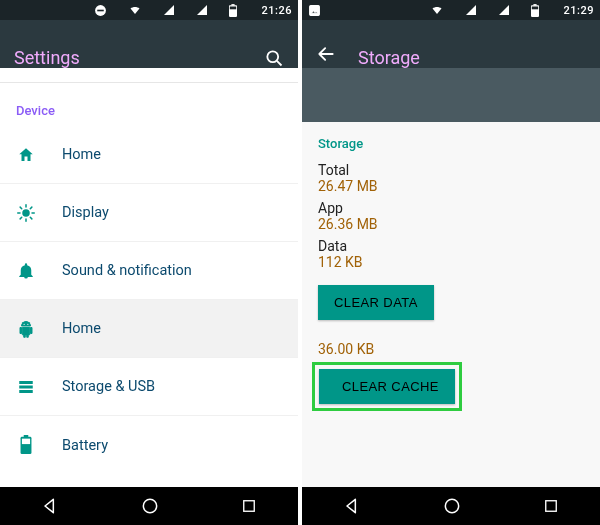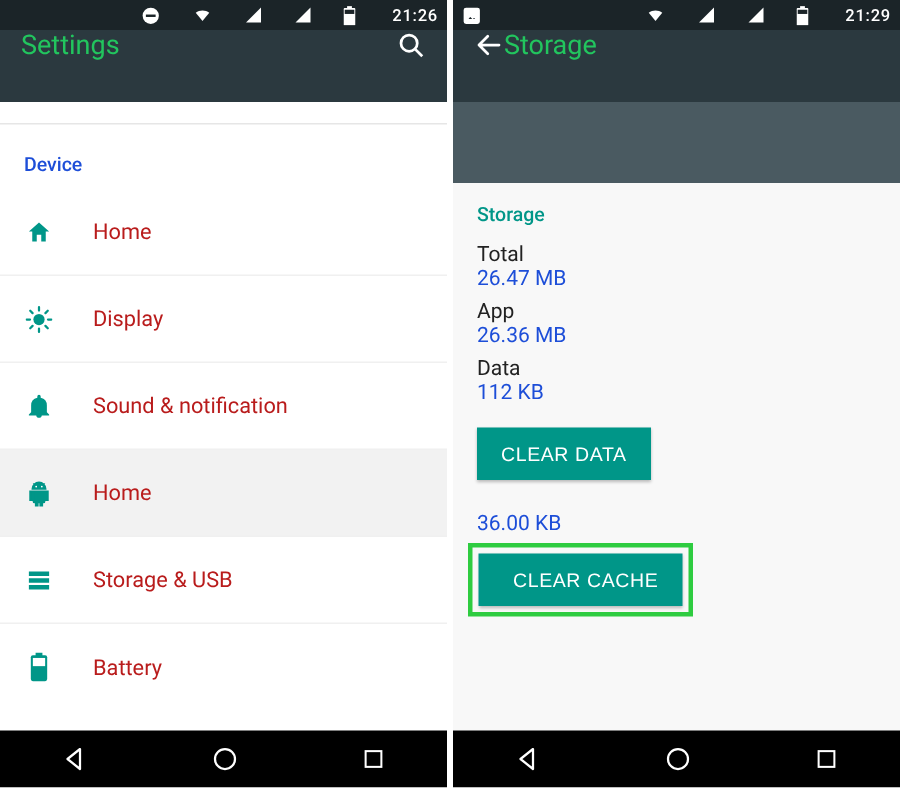--- a/index.html
+++ b/index.html
@@ -37,50 +37,51 @@
   }
   .statusbar .left { display: flex; gap: 4px; align-items: center; }
   .statusbar .spacer { flex: 1; }
   .statusbar .right { display: flex; gap: 21px; align-items: center; }
   .statusbar svg { display: block; }
   .clock { font-weight: 500; letter-spacing: 0.5px; margin-left: 4px; }
   
   .appbar {
     height: 48px;
     background: #2b393f;
-    color: #22c55e;
-    display: flex;
-    align-items: flex-start;
+    color: #f0abfc;
+    display: flex;
+    align-items: flex-end;
     padding: 0 14px;
+    gap: 22px;
   }
   .appbar .title { font-size: 18px; font-weight: 400; flex: 1; }
   .appbar .search { width: 20px; height: 20px; }
   
   .settings-body {
     flex: 1;
     background: #fff;
     overflow: hidden;
   }
   .thin-divider { height: 1px; background: #e6e6e6; margin: 6px 0; }
   .section-header {
-    color: #1d4ed8;
+    color: #8b5cf6;
     font-size: 13px;
     font-weight: 500;
     padding: 14px 16px 8px;
   }
   .setting-row {
     display: flex;
     align-items: center;
     height: 58px;
     padding: 0 16px;
     gap: 26px;
     border-bottom: 1px solid #f0f0f0;
   }
   .setting-row .icon { width: 20px; display:flex; justify-content:center; }
-  .setting-row .label { font-size: 14.5px; color: #b91c1c; }
+  .setting-row .label { font-size: 14.5px; color: #0c4a6e; }
   .setting-row.selected { background: #f2f2f2; }
   
   .navbar {
     height: 38px;
     background: #000;
     display: flex;
     align-items: center;
     justify-content: space-around;
   }
   .navbar svg { display: block; }
@@ -102,25 +103,25 @@
     padding: 14px 16px 8px;
   }
   .kv-row {
     display: flex;
     padding: 3px 16px;
     font-size: 14px;
     color: #222;
     flex-direction: column;
   }
   .kv-row .k { flex: 1; }
-  .kv-row .v { color: #1d4ed8; }
+  .kv-row .v { color: #a16207; }
   .teal-btn {
     display: inline-block;
     background: #009688;
-    color: #ffffff;
+    color: #000000;
     font-size: 13px;
     font-weight: 500;
     letter-spacing: 0.4px;
     padding: 10px 16px;
     margin: 12px 16px;
     border: none;
     box-shadow: 0 1px 2px rgba(0,0,0,0.25);
     cursor: pointer;
   }
   .highlight-box {

